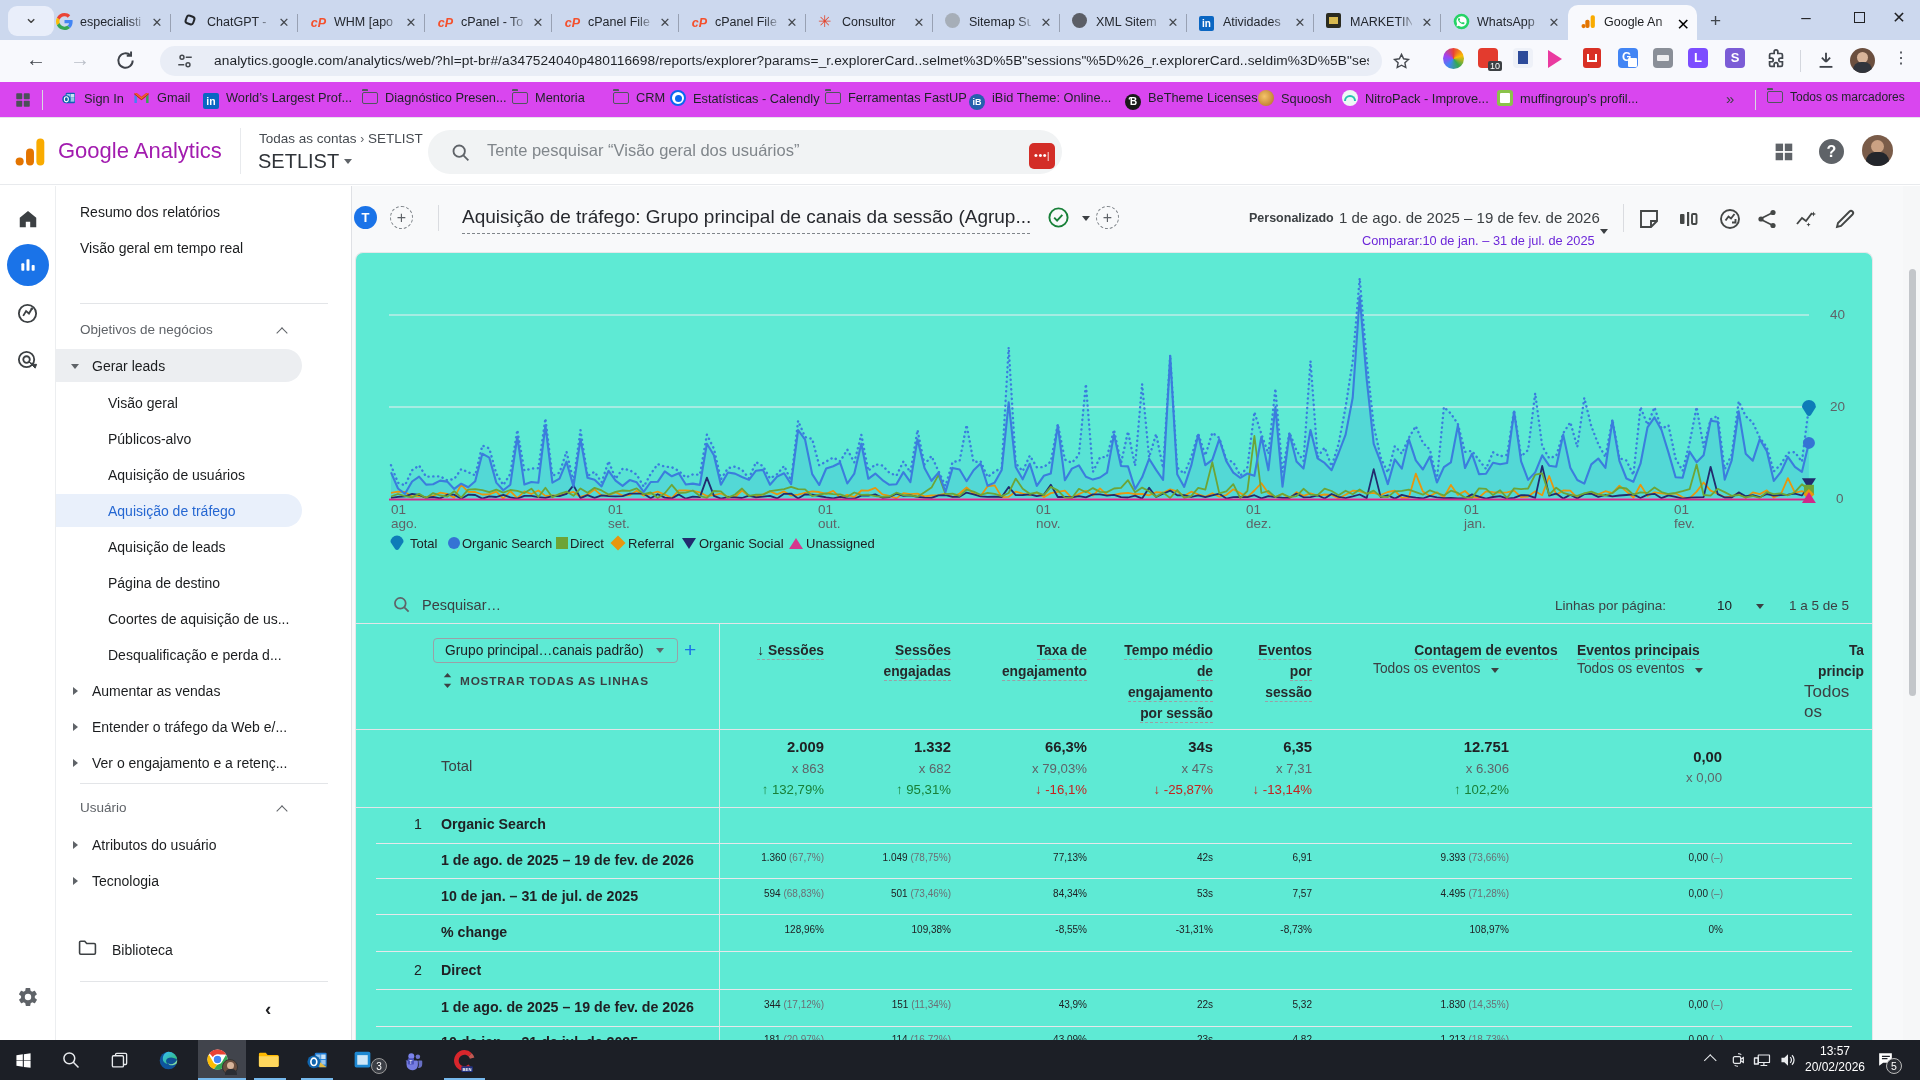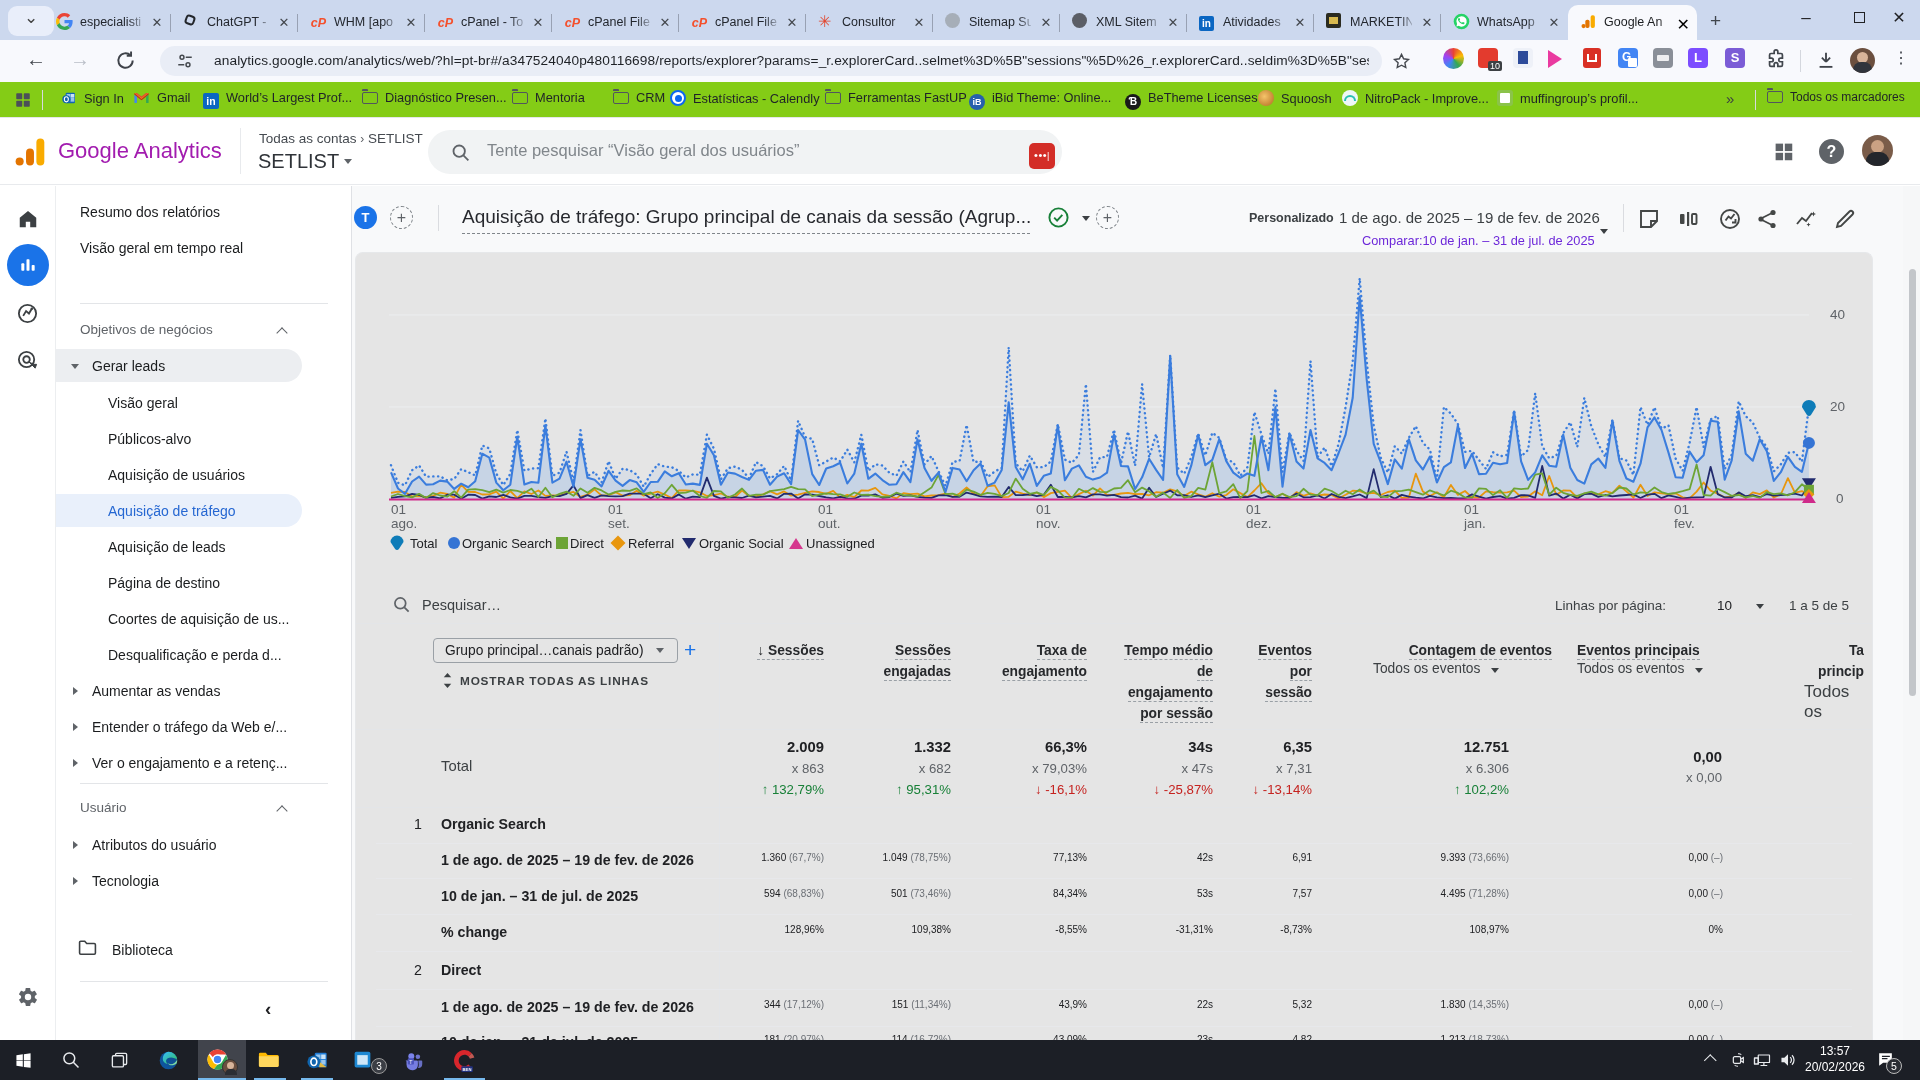--- a/index.html
+++ b/index.html
@@ -19,40 +19,40 @@
 #activetab .fade { background:linear-gradient(to right, rgba(248,249,253,0), #f8f9fd); }
 .newtab { position:absolute; top:10px; font-size:19px; color:#41464d; }
 .winctl { position:absolute; top:0px; height:36px; width:46px; color:#202124; text-align:center; }
 
 #toolbar { position:absolute; left:0; top:40px; width:1920px; height:42px; background:#f8f9fd; }
 .navbtn { position:absolute; top:6px; font-size:19px; color:#3f434a; }
 #omnibox { position:absolute; left:160px; top:6px; width:1222px; height:30px; border-radius:15px; background:#e9edf6; }
 #omnibox .url { position:absolute; left:54px; top:7px; font-size:13.7px; color:#1e2126; letter-spacing:0.1px; white-space:nowrap; overflow:hidden; width:1155px; }
 .exticon { position:absolute; top:8px; width:26px; height:26px; }
 
-#bookmarks { position:absolute; left:0; top:82px; width:1920px; height:36px; background:#84cc16; border-bottom:1px solid #e4e6ea; }
+#bookmarks { position:absolute; left:0; top:82px; width:1920px; height:36px; background:#d946ef; border-bottom:1px solid #e4e6ea; }
 .bmk { position:absolute; top:8px; height:20px; font-size:12.8px; color:#1f2328; white-space:nowrap; }
 .bmk .bi { display:inline-block; vertical-align:-3px; margin-right:7px; }
 .folder-ic { display:inline-block; width:16px; height:12px; border:1.6px solid #51565e; border-radius:2px; position:relative; vertical-align:-2px; margin-right:7px; }
 .folder-ic:before { content:""; position:absolute; left:-1px; top:-4px; width:6px; height:2.2px; background:#51565e; border-radius:1px 1px 0 0; }
 
 #gahead { position:absolute; left:0; top:118px; width:1920px; height:67px; background:#fff; border-bottom:1px solid #e8eaed; }
 #gasearch { position:absolute; left:428px; top:12px; width:634px; height:44px; border-radius:22px; background:#f1f3f4; }
 
 #rail { position:absolute; left:0; top:186px; width:56px; height:854px; background:#fff; border-right:1px solid #eceef0; }
 #sidenav { position:absolute; left:56px; top:186px; width:296px; height:854px; background:#fff; border-right:1px solid #dfe1e5; }
 .navitem { position:absolute; left:0; width:296px; height:36px; font-size:14px; color:#1b1d1f; line-height:36px; }
 .navhdr { color:#5f6368; font-size:13.5px; }
 .navpill { position:absolute; left:0px; width:246px; height:33px; border-radius:0 17px 17px 0; }
 .caret-r { position:absolute; width:0; height:0; border-left:5px solid #5f6368; border-top:4px solid transparent; border-bottom:4px solid transparent; }
 .caret-d { position:absolute; width:0; height:0; border-top:5px solid #5f6368; border-left:4px solid transparent; border-right:4px solid transparent; }
 .chev-up { position:absolute; width:8px; height:8px; border-left:1.8px solid #5f6368; border-top:1.8px solid #5f6368; transform:rotate(45deg); }
 
 #content { position:absolute; left:352px; top:186px; width:1568px; height:854px; background:#f8f9fa; }
-#card { position:absolute; left:3px; top:66px; width:1518px; height:788px; background:#e5e5e5; border:1px solid #e6e8ea; border-radius:8px 8px 0 0; border-bottom:none; }
+#card { position:absolute; left:3px; top:66px; width:1518px; height:788px; background:#5eead4; border:1px solid #e6e8ea; border-radius:8px 8px 0 0; border-bottom:none; }
 .hicon { position:absolute; top:0; width:24px; height:24px; }
 .dashcircle { position:absolute; width:23px; height:23px; border:1.6px dashed #80868b; border-radius:50%; color:#5f6368; text-align:center; line-height:21px; font-size:16px; }
 
 .colhead { position:absolute; font-size:13.8px; font-weight:bold; color:#27292c; text-align:right; line-height:21px; }
 .dashu { border-bottom:1.5px dashed #9aa0a6; padding-bottom:1px; }
 .rowline { position:absolute; left:20px; width:1478px; height:1px; background:#e7e8eb; }
 .num { position:absolute; font-size:10px; color:#202124; text-align:right; white-space:nowrap; }
 .num .pct { color:#6b6f75; }
 .gchange { color:#188038; } .rchange { color:#c5221f; }
 .dimtext { position:absolute; font-size:14.2px; color:#202124; font-weight:bold; white-space:nowrap; }
@@ -468,21 +468,21 @@
 <div class="colhead" style="left:445px;top:408px;width:150px"><span class="dashu">engajadas</span></div>
 <div class="colhead" style="left:581px;top:387px;width:150px"><span class="dashu">Taxa de</span></div>
 <div class="colhead" style="left:581px;top:408px;width:150px"><span class="dashu">engajamento</span></div>
 <div class="colhead" style="left:707px;top:387px;width:150px"><span class="dashu">Tempo médio</span></div>
 <div class="colhead" style="left:707px;top:408px;width:150px"><span class="dashu">de</span></div>
 <div class="colhead" style="left:707px;top:429px;width:150px"><span class="dashu">engajamento</span></div>
 <div class="colhead" style="left:707px;top:450px;width:150px"><span class="dashu">por sessão</span></div>
 <div class="colhead" style="left:806px;top:387px;width:150px"><span class="dashu">Eventos</span></div>
 <div class="colhead" style="left:806px;top:408px;width:150px"><span class="dashu">por</span></div>
 <div class="colhead" style="left:806px;top:429px;width:150px"><span class="dashu">sessão</span></div>
-<div class="colhead" style="left:996px;top:387px;width:200px;text-align:right"><span class="dashu">Contagem de eventos</span></div>
+<div class="colhead" style="left:1030px;top:387px;width:200px;text-align:center"><span class="dashu">Contagem de eventos</span></div>
 <div style="position:absolute;left:1017px;top:408px;font-size:13.8px;color:#3c4043">Todos os eventos</div>
 <div class="caret-d" style="left:1135px;top:415px;border-top-color:#3c4043"></div>
 <div class="colhead" style="left:1221px;top:387px;width:200px;text-align:left"><span class="dashu">Eventos principais</span></div>
 <div style="position:absolute;left:1221px;top:408px;font-size:13.8px;color:#3c4043">Todos os eventos</div>
 <div class="caret-d" style="left:1339px;top:415px;border-top-color:#3c4043"></div>
 <div class="colhead" style="left:1448px;top:387px;width:60px">Ta</div>
 <div class="colhead" style="left:1438px;top:408px;width:70px">princip</div>
 <div style="position:absolute;left:1448px;top:429px;font-size:17px;color:#3c4043">Todos os</div>
 <div style="position:absolute;left:0;top:476px;width:1516px;height:1px;background:#e3e5e8"></div>
 <div style="position:absolute;left:85px;top:505px;font-size:14.8px;color:#3c4043">Total</div>

